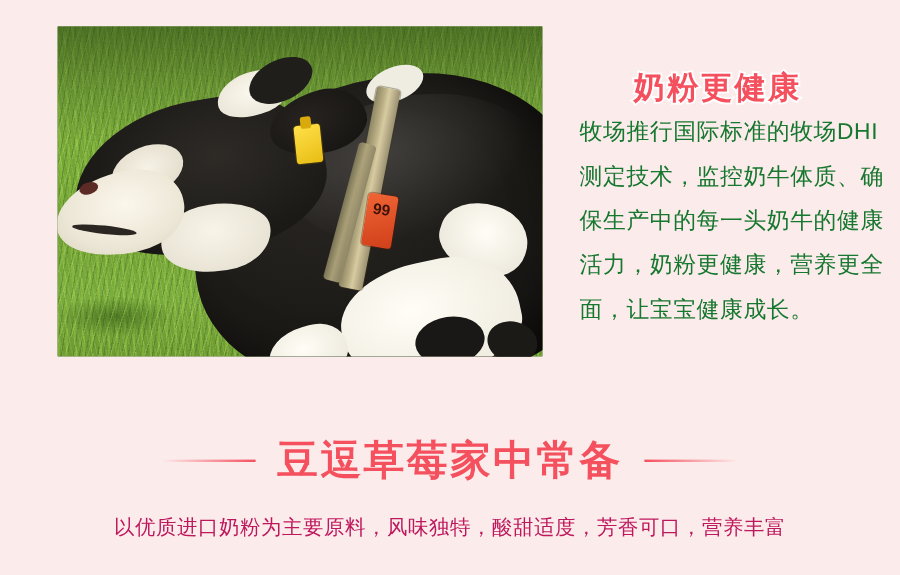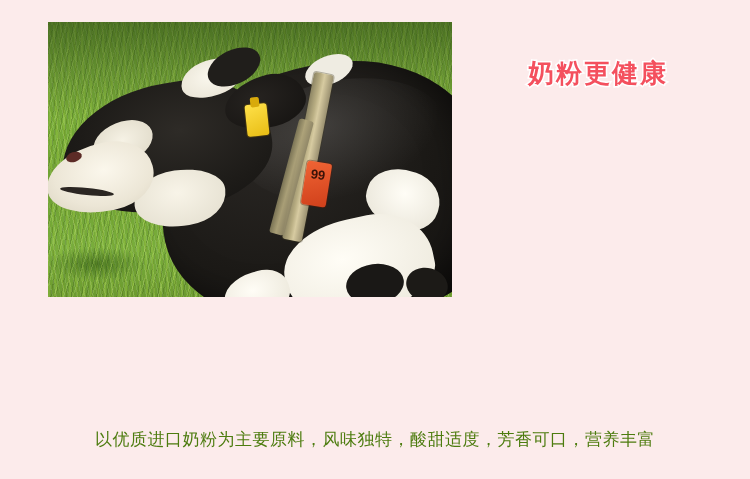--- a/index.html
+++ b/index.html
@@ -317,21 +317,21 @@
     white-space: nowrap;
     line-height: 40px;
   }
   .subtext {
     position: absolute;
     left: 0;
     top: 428px;
     width: 750px;
     text-align: center;
     font-size: 17px;
-    color: #4d7c0f;
+    color: #be185d;
     letter-spacing: 0.5px;
     white-space: nowrap;
   }
 </style>
 </head>
 <body>
 
 <div id="page">
 
   <div class="photo-frame">
@@ -359,17 +359,23 @@
     <div class="ear"></div>
     <div class="ear-tag"></div>
 
     <div class="collar"></div>
     <div class="collar-2"></div>
     <div class="tag-orange">99</div>
   </div>
 
   <div class="milk-title">奶粉更健康</div>
 
-
+  <div class="milk-body">牧场推行国际标准的牧场DHI测定技术，监控奶牛体质、确保生产中的每一头奶牛的健康活力，奶粉更健康，营养更全面，让宝宝健康成长。</div>
+
+  <div class="headline-row">
+    <span class="rule rule-left"></span>
+    <span class="headline">豆逗草莓家中常备</span>
+    <span class="rule rule-right"></span>
+  </div>
 
   <div class="subtext">以优质进口奶粉为主要原料，风味独特，酸甜适度，芳香可口，营养丰富</div>
 
 </div>
 
 </body></html>

